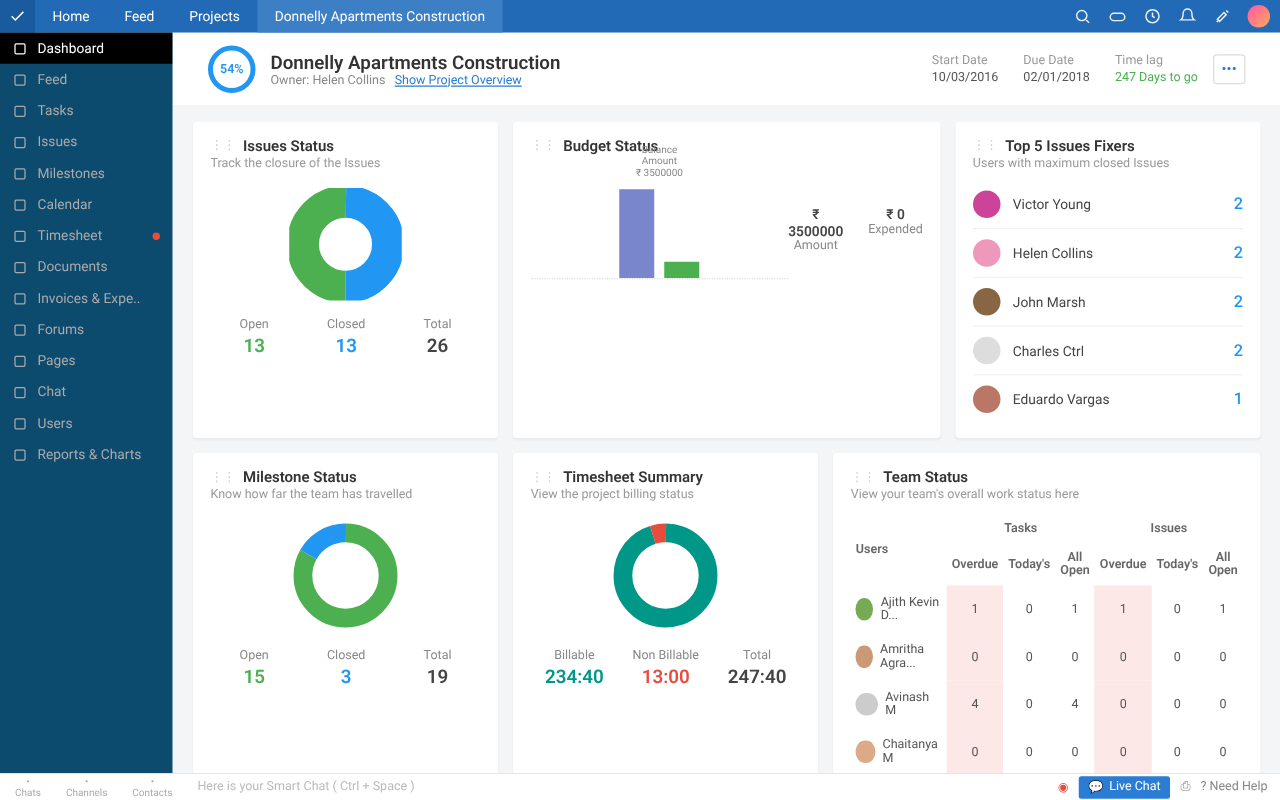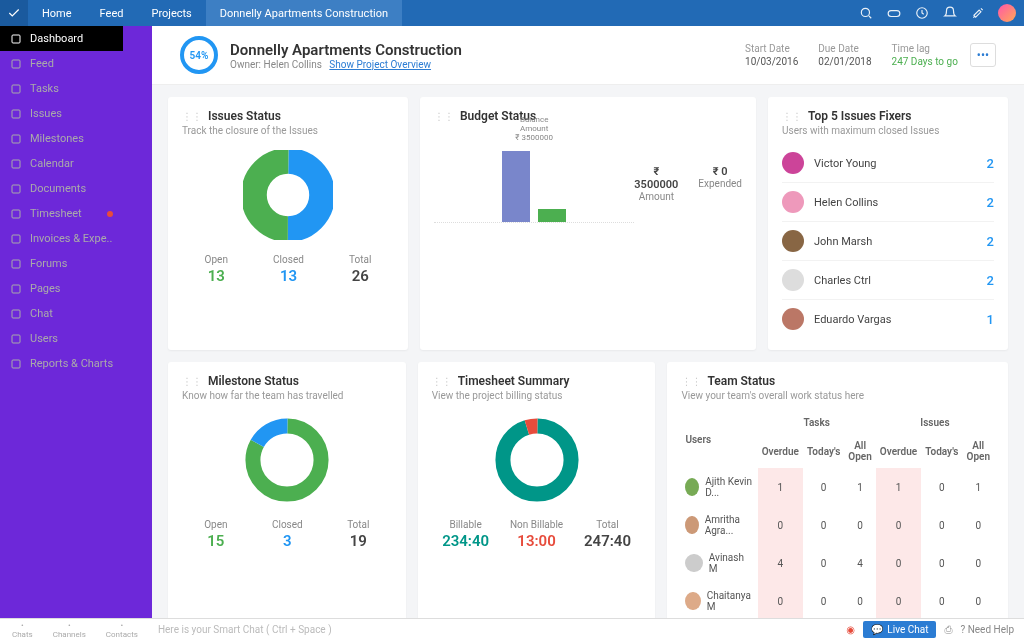--- a/index.html
+++ b/index.html
@@ -6,21 +6,21 @@
 body{background:#f4f5f7;font-size:12px;color:#444;overflow:hidden}
 .topbar{height:26px;background:#226ab5;display:flex;align-items:center;color:#fff}
 .topbar .logo{width:28px;height:26px;background:#1a5a9e;display:flex;align-items:center;justify-content:center}
 .topbar .nav{display:flex;height:100%}
 .topbar .nav-item{padding:0 14px;display:flex;align-items:center;font-size:11px;cursor:pointer}
 .topbar .nav-item.active{background:#3d7fc4}
 .topbar .right{margin-left:auto;display:flex;align-items:center;padding-right:8px;gap:12px}
 .topbar .icon-btn{width:16px;height:16px;display:flex;align-items:center;justify-content:center;cursor:pointer;opacity:.9}
 .topbar .avatar{width:18px;height:18px;border-radius:50%;background:linear-gradient(135deg,#f5a,#fa5)}
 .layout{display:flex;height:calc(100vh - 26px)}
-.sidebar{width:152px;background:#6d28d9;color:#aaa;overflow-y:auto;flex-shrink:0;display:flex;flex-direction:row}
+.sidebar{width:138px;background:#0c4a6e;color:#aaa;overflow-y:auto;flex-shrink:0;display:flex;flex-direction:column}
 .sidebar-item{display:flex;align-items:center;padding:6px 10px;font-size:11px;gap:8px;cursor:pointer;position:relative}
 .sidebar-item.active{background:#000;color:#fff}
 .sidebar-item .dot{width:6px;height:6px;border-radius:50%;background:#e74c3c;position:absolute;right:10px}
 .sidebar-item svg{width:12px;height:12px;flex-shrink:0}
 .sidebar-collapse{margin-top:auto;padding:8px;display:flex;justify-content:flex-end}
 .main{flex:1;overflow-y:auto;background:#f4f5f7}
 .header{background:#fff;padding:10px 28px;display:flex;align-items:center;gap:12px;border-bottom:1px solid #eee}
 .progress-ring{width:38px;height:38px;border-radius:50%;border:4px solid #2196f3;display:flex;align-items:center;justify-content:center;font-size:10px;font-weight:600;color:#2196f3;flex-shrink:0}
 .header-title{font-size:15px;font-weight:600;color:#333}
 .header-sub{font-size:10px;color:#888}
@@ -155,28 +155,28 @@
         <div class="sidebar-item">
           <svg viewBox="0 0 24 24" fill="none" stroke="currentColor" stroke-width="2">
             <rect x="4" y="4" width="16" height="16" rx="2"></rect>
           </svg>
           <span>Calendar</span>
         </div>
         <div class="sidebar-item">
           <svg viewBox="0 0 24 24" fill="none" stroke="currentColor" stroke-width="2">
             <rect x="4" y="4" width="16" height="16" rx="2"></rect>
           </svg>
-          <span>Documents</span>
-        </div>
-        <div class="sidebar-item">
-          <svg viewBox="0 0 24 24" fill="none" stroke="currentColor" stroke-width="2">
-            <rect x="4" y="4" width="16" height="16" rx="2"></rect>
-          </svg>
           <span>Timesheet</span>
           <span class="dot"></span>
+        </div>
+        <div class="sidebar-item">
+          <svg viewBox="0 0 24 24" fill="none" stroke="currentColor" stroke-width="2">
+            <rect x="4" y="4" width="16" height="16" rx="2"></rect>
+          </svg>
+          <span>Documents</span>
         </div>
         <div class="sidebar-item">
           <svg viewBox="0 0 24 24" fill="none" stroke="currentColor" stroke-width="2">
             <rect x="4" y="4" width="16" height="16" rx="2"></rect>
           </svg>
           <span>Invoices &amp; Expe..</span>
         </div>
         <div class="sidebar-item">
           <svg viewBox="0 0 24 24" fill="none" stroke="currentColor" stroke-width="2">
             <rect x="4" y="4" width="16" height="16" rx="2"></rect>

